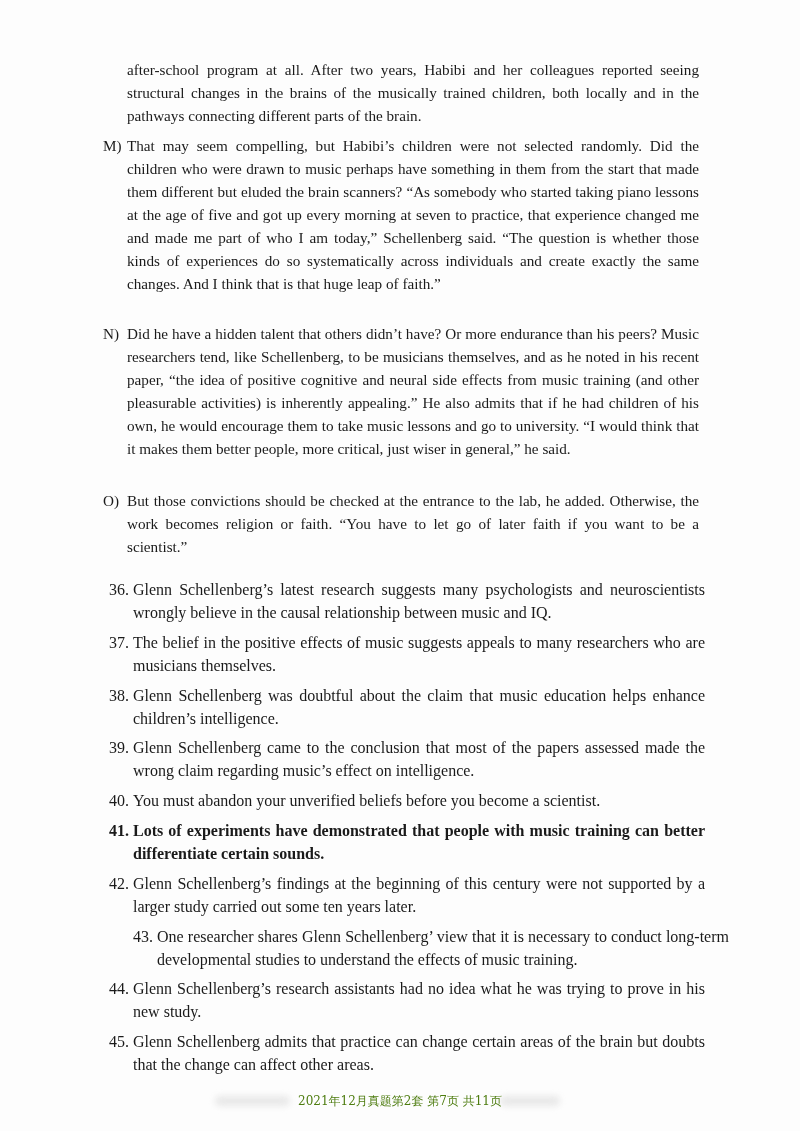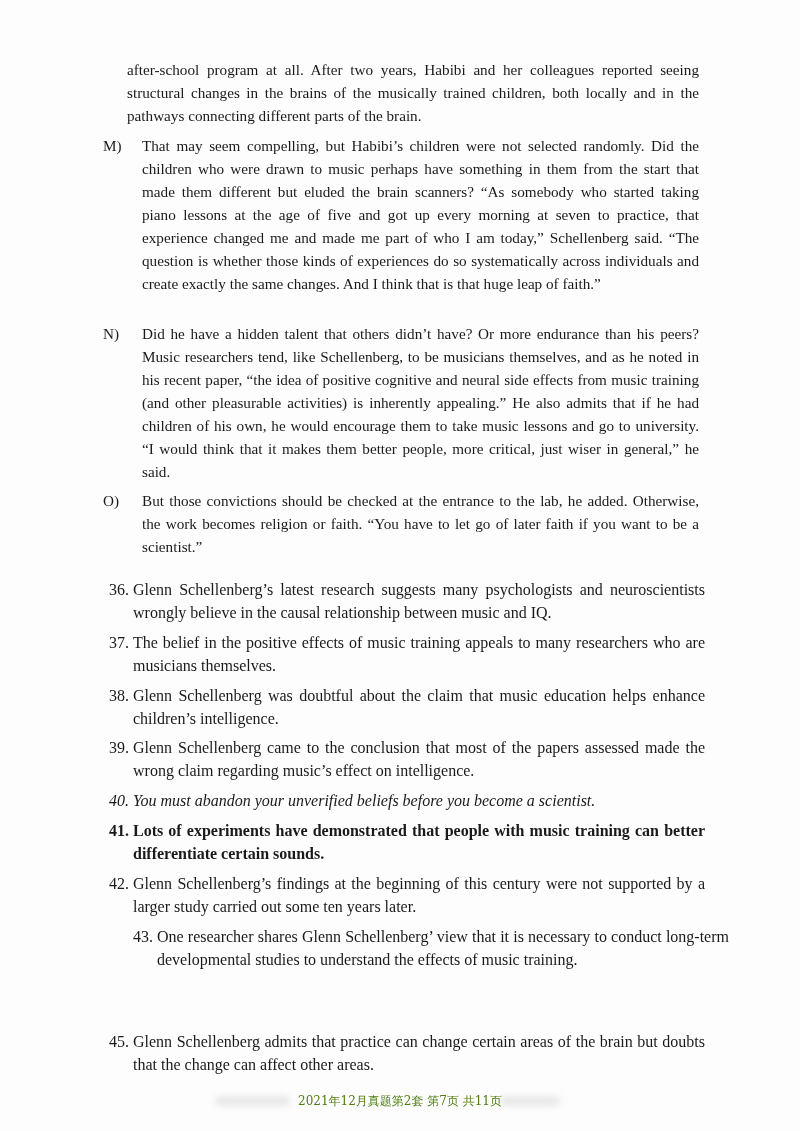--- a/index.html
+++ b/index.html
@@ -7,21 +7,21 @@
     width: 800px; height: 1131px; position: relative; overflow: hidden;
     font-family: "Liberation Serif", "DejaVu Serif", serif;
     color: #1a1a1a;
   }
   .page { position: absolute; left: 0; top: 0; width: 800px; height: 1131px; background: #fdfdfd; padding-left: 18px; }
   .para {
     position: absolute; left: 103px; width: 596px;
     font-size: 15.2px; line-height: 23px; text-align: justify;
   }
   .para .label { position: absolute; left: 0; top: 0; }
-  .para .body { margin-left: 39px; display: block; }
+  .para .body { margin-left: 24px; display: block; }
   .para.cont .body { margin-left: 24px; }
   .q {
     position: absolute; left: 109px; width: 596px;
     font-size: 16px; line-height: 23px; text-align: justify;
   }
   .q .num { position: absolute; left: 0; top: 0; }
   .q .body { display: block; margin-left: 24px; text-indent: 0; }
   .footer {
     position: absolute; left: 0; width: 800px; top: 1093px; text-align: center;
     font-size: 12px; color: #4d7c0f; font-family: "DejaVu Serif", "Liberation Serif", serif;
@@ -54,53 +54,57 @@
     <span class="body">But those convictions should be checked at the entrance to the lab, he added. Otherwise, the work becomes religion or faith. “You have to let go of later faith if you want to be a scientist.”</span>
   </div>
 
   <div class="q" style="top:578px;">
     <span class="num">36.</span>
     <span class="body">Glenn Schellenberg’s latest research suggests many psychologists and neuroscientists wrongly believe in the causal relationship between music and IQ.</span>
   </div>
 
   <div class="q" style="top:631px;">
     <span class="num">37.</span>
-    <span class="body">The belief in the positive effects of music training appeals to many researchers who are musicians themselves.</span>
+    <span class="body">The belief in the positive effects of music suggests appeals to many researchers who are musicians themselves.</span>
   </div>
 
   <div class="q" style="top:684px;">
     <span class="num">38.</span>
     <span class="body">Glenn Schellenberg was doubtful about the claim that music education helps enhance children’s intelligence.</span>
   </div>
 
   <div class="q" style="top:736px;">
     <span class="num">39.</span>
     <span class="body">Glenn Schellenberg came to the conclusion that most of the papers assessed made the wrong claim regarding music’s effect on intelligence.</span>
   </div>
 
-  <div class="q" style="top:789px;font-style:italic;">
+  <div class="q" style="top:789px;">
     <span class="num">40.</span>
     <span class="body">You must abandon your unverified beliefs before you become a scientist.</span>
   </div>
 
   <div class="q" style="top:819px;font-weight:bold;">
     <span class="num">41.</span>
     <span class="body">Lots of experiments have demonstrated that people with music training can better differentiate certain sounds.</span>
   </div>
 
   <div class="q" style="top:872px;">
     <span class="num">42.</span>
     <span class="body">Glenn Schellenberg’s findings at the beginning of this century were not supported by a larger study carried out some ten years later.</span>
   </div>
 
   <div class="q" style="top:925px;margin-left:24px;">
     <span class="num">43.</span>
     <span class="body">One researcher shares Glenn Schellenberg’ view that it is necessary to conduct long-term developmental studies to understand the effects of music training.</span>
   </div>
 
+  <div class="q" style="top:977px;">
+    <span class="num">44.</span>
+    <span class="body">Glenn Schellenberg’s research assistants had no idea what he was trying to prove in his new study.</span>
+  </div>
 
   <div class="q" style="top:1030px;">
     <span class="num">45.</span>
     <span class="body">Glenn Schellenberg admits that practice can change certain areas of the brain but doubts that the change can affect other areas.</span>
   </div>
 
   <div class="footer-blur" style="left:215px; width:75px;"></div>
   <div class="footer-blur" style="left:500px; width:60px;"></div>
   <div class="footer">2021年12月真题第2套 第7页 共11页</div>
 

